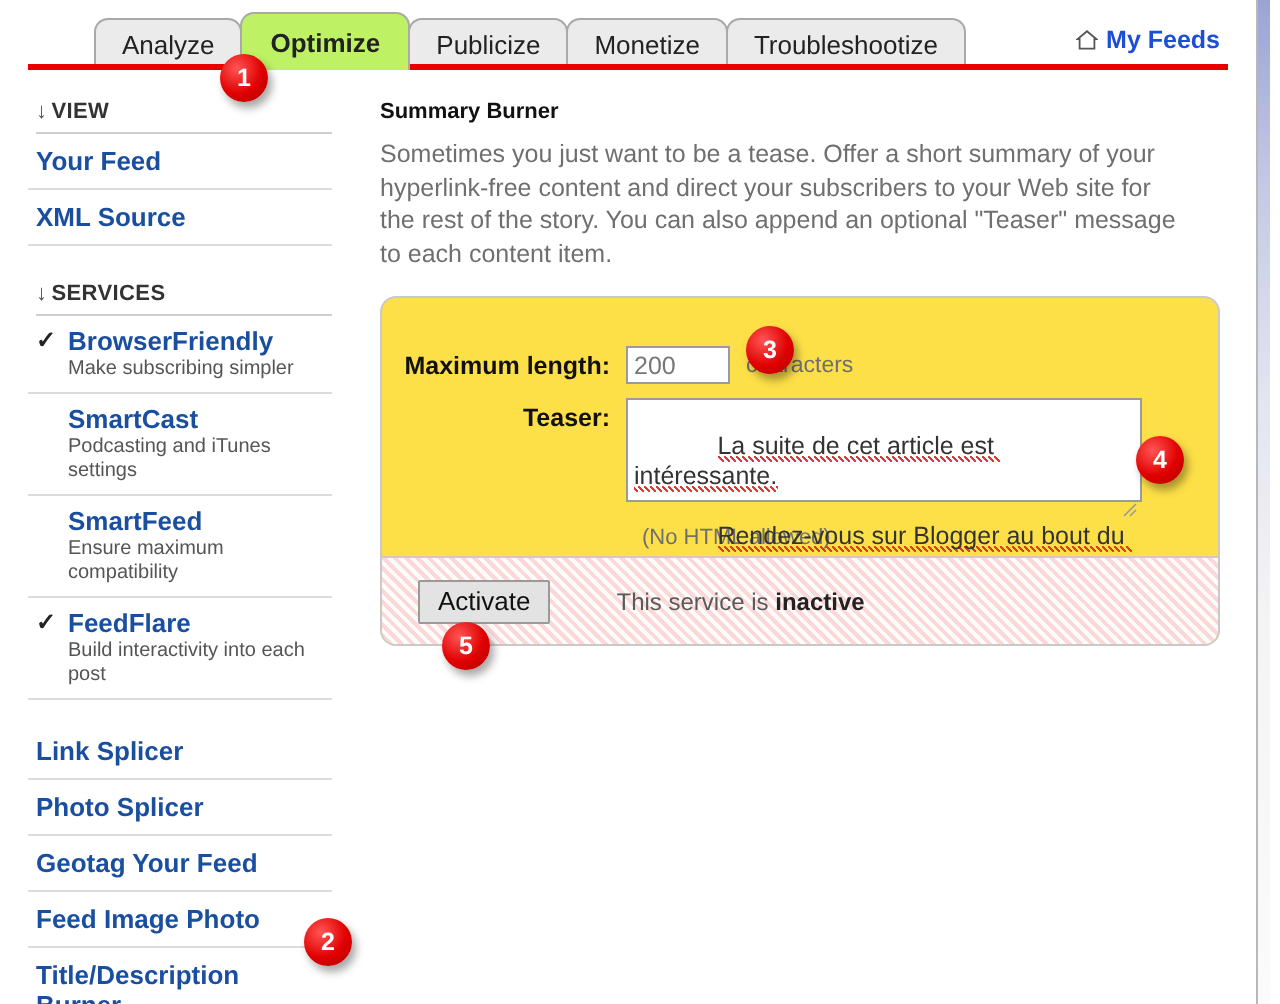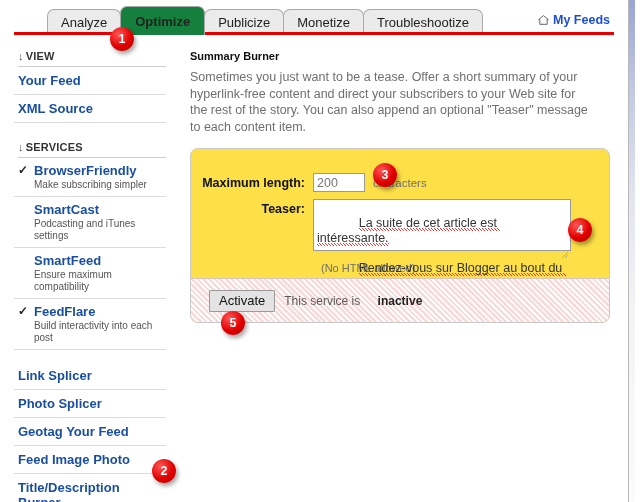--- a/index.html
+++ b/index.html
@@ -46,21 +46,21 @@
     color: #222;
     background: #ebebeb;
     border: 1px solid #a9a9a9;
     border-bottom: none;
     border-radius: 7px 7px 0 0;
     margin-right: -1px;
     white-space: nowrap;
     position: relative;
   }
   .tab.active {
-    background: #15803d;
+    background: #bef264;
     font-weight: bold;
     height: 29px;
     z-index: 5;
     border-color: #a9a9a9;
     padding: 0 14px;
   }
   .redrule {
     position: absolute;
     left: 14px; top: 32px;
     width: 600px; height: 3px;
@@ -205,40 +205,40 @@
     font-size: 11px; color: #6f6f6f;
     margin: 2px 0 0 130px;
   }
 
   .statusbar {
     position: absolute; left: 0; bottom: 0;
     width: 100%; height: 44px;
     background-color: #fbe4e4;
     background-image: repeating-linear-gradient(45deg, rgba(255,255,255,0.85) 0 2px, rgba(250,205,205,0.5) 2px 4px);
     border-top: 1px solid #d8c5c5;
-    display: flex; align-items: center;
+    display: flex; align-items: center; gap: 24px;
   }
   .activate-btn {
     margin-left: 18px;
     height: 22px;
     padding: 0 9px;
     font-size: 13px;
     color: #111;
     background: #e3e3e3;
     border: 1px solid #9a9a9a;
     border-radius: 1px;
     font-family: "Liberation Sans", sans-serif;
     cursor: pointer;
     line-height: 20px;
   }
   .status-text {
     margin-left: 9px;
     font-size: 12px; color: #5a5a5a;
   }
-  .status-text b { color: #222; margin-left: 14px; }
+  .status-text b { color: #222; }
 
   
   .badge {
     position: absolute;
     width: 24px; height: 24px;
     border-radius: 50%;
     background: radial-gradient(circle at 35% 30%, #ff5555 0%, #e00000 55%, #b10000 100%);
     color: #fff;
     font-size: 12.5px; font-weight: bold;
     display: flex; align-items: center; justify-content: center;

